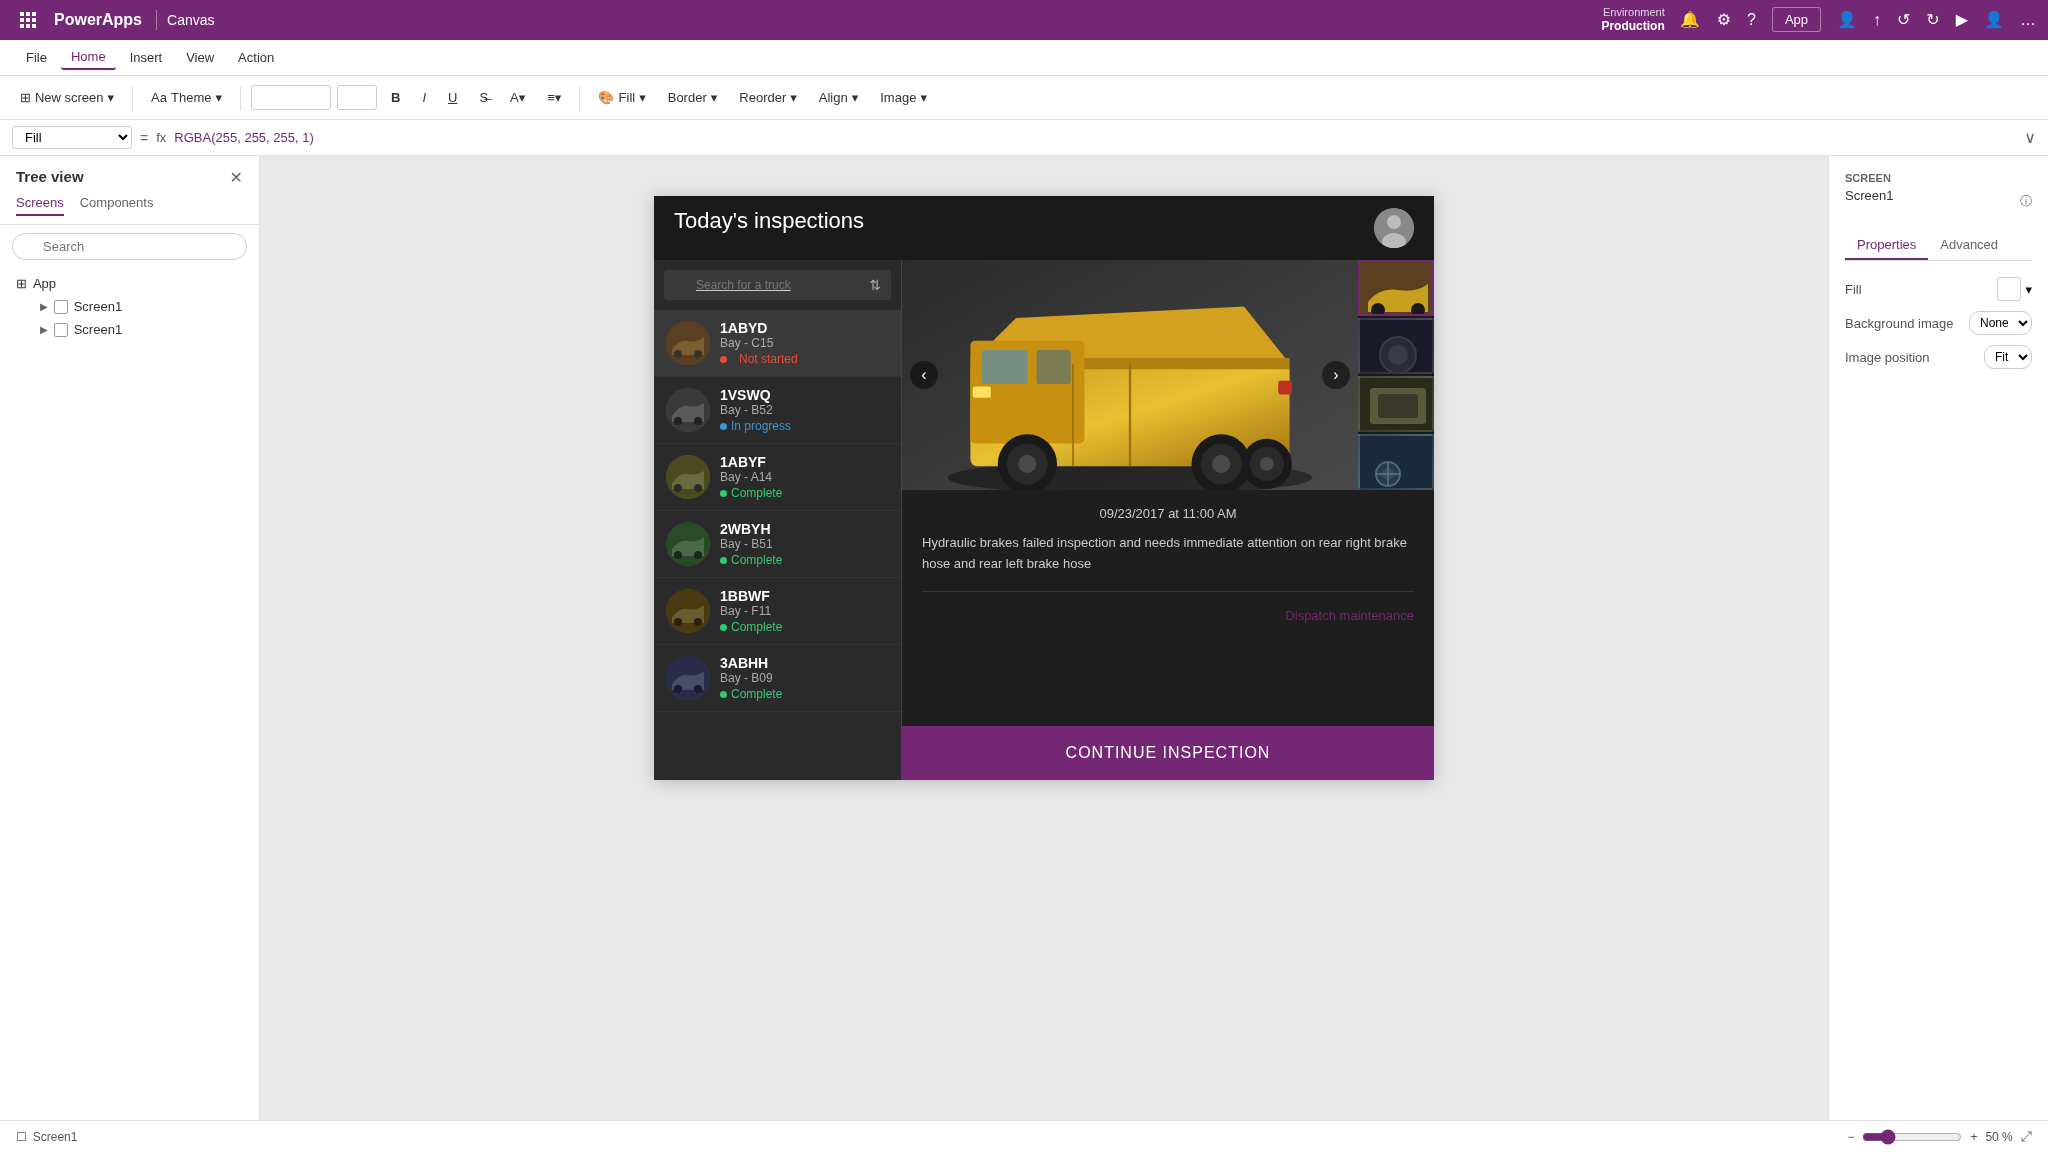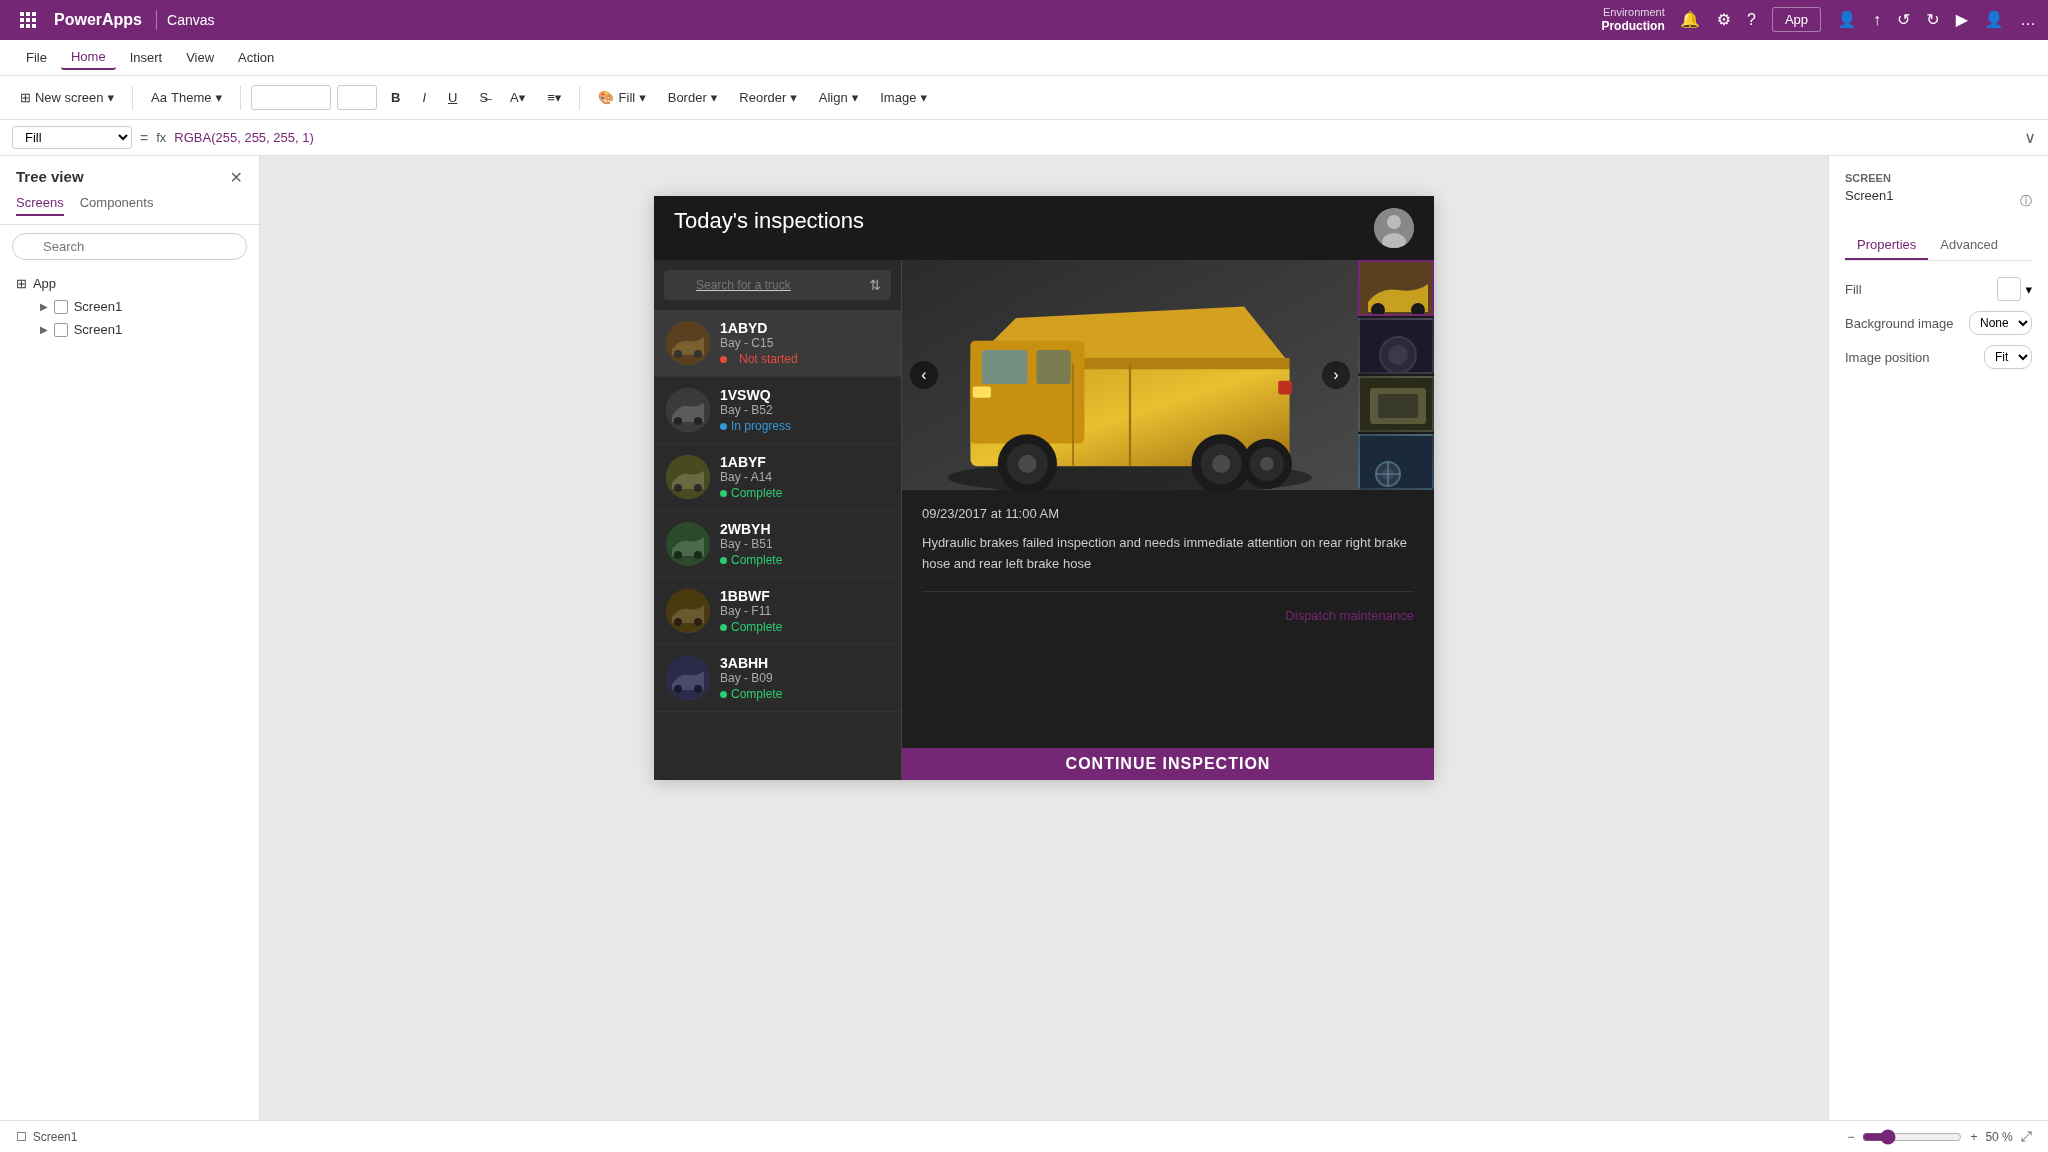--- a/index.html
+++ b/index.html
@@ -101,27 +101,27 @@
     .thumb.active { border-color: #742774; }
 
     
     .detail-tabs { display: flex; gap: 0; padding: 0 16px; background: #1e1e1e; border-bottom: 1px solid #333; }
     .detail-tab { padding: 12px 16px; font-size: 13px; color: #aaa; cursor: pointer; border-bottom: 2px solid transparent; }
     .detail-tab.active { color: white; border-bottom: 2px solid white; }
     .detail-tab-badge { display: inline-flex; align-items: center; justify-content: center; width: 16px; height: 16px; background: #e74c3c; color: white; border-radius: 50%; font-size: 10px; margin-left: 4px; }
 
     
     .detail-content { flex: 1; padding: 16px 20px; background: #1e1e1e; }
-    .detail-date { color: #ccc; font-size: 13px; margin-bottom: 12px; }
+    .detail-date { color: #ccc; font-size: 13px; margin-bottom: 12px; text-align: center; }
     .detail-description { color: #ccc; font-size: 13px; line-height: 1.6; }
     .detail-separator { border: none; border-top: 1px solid #333; margin: 16px 0; }
     .dispatch-link { color: #742774; font-size: 13px; cursor: pointer; text-align: right; display: block; }
 
     
-    .continue-btn { background: #742774; color: white; text-align: center; padding: 7px; font-size: 16px; font-weight: 700; letter-spacing: 1px; cursor: pointer; }
+    .continue-btn { background: #742774; color: white; text-align: center; padding: 18px; font-size: 16px; font-weight: 400; letter-spacing: 1px; cursor: pointer; }
 
     
     .right-panel { width: 220px; background: white; border-left: 1px solid #e0e0e0; padding: 16px; }
     .rp-label { font-size: 11px; color: #666; margin-bottom: 4px; font-weight: 600; }
     .rp-section { margin-bottom: 16px; }
     .rp-screen-title { font-size: 13px; color: #333; font-weight: 500; margin-bottom: 12px; }
     .rp-tabs { display: flex; gap: 0; margin-bottom: 16px; border-bottom: 1px solid #e0e0e0; }
     .rp-tab { padding: 6px 12px; font-size: 13px; cursor: pointer; color: #666; }
     .rp-tab.active { color: #742774; border-bottom: 2px solid #742774; }
     .rp-row { display: flex; align-items: center; justify-content: space-between; margin-bottom: 10px; }

